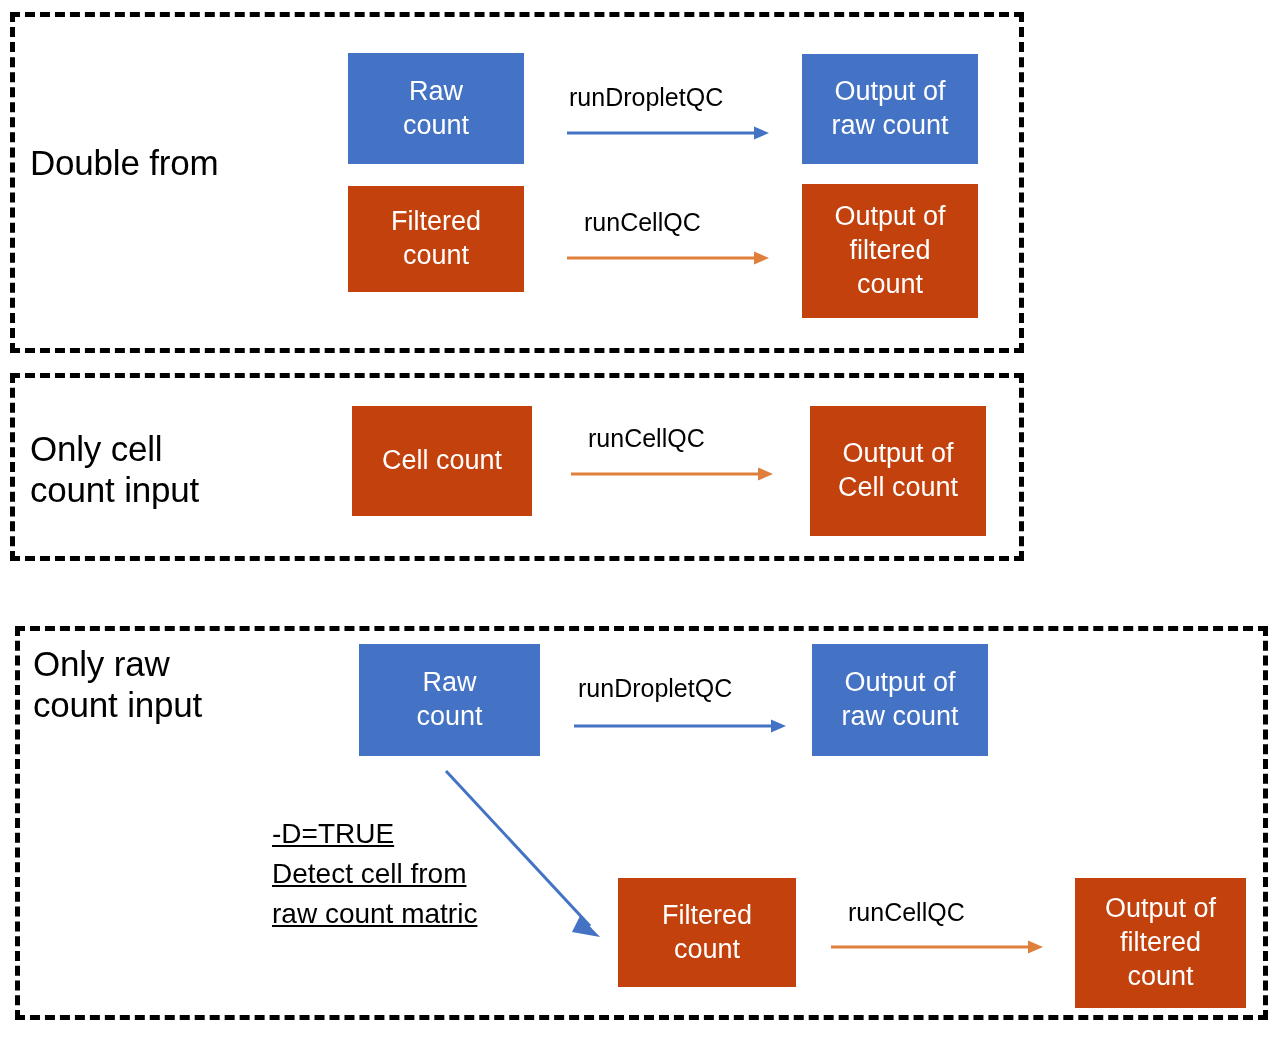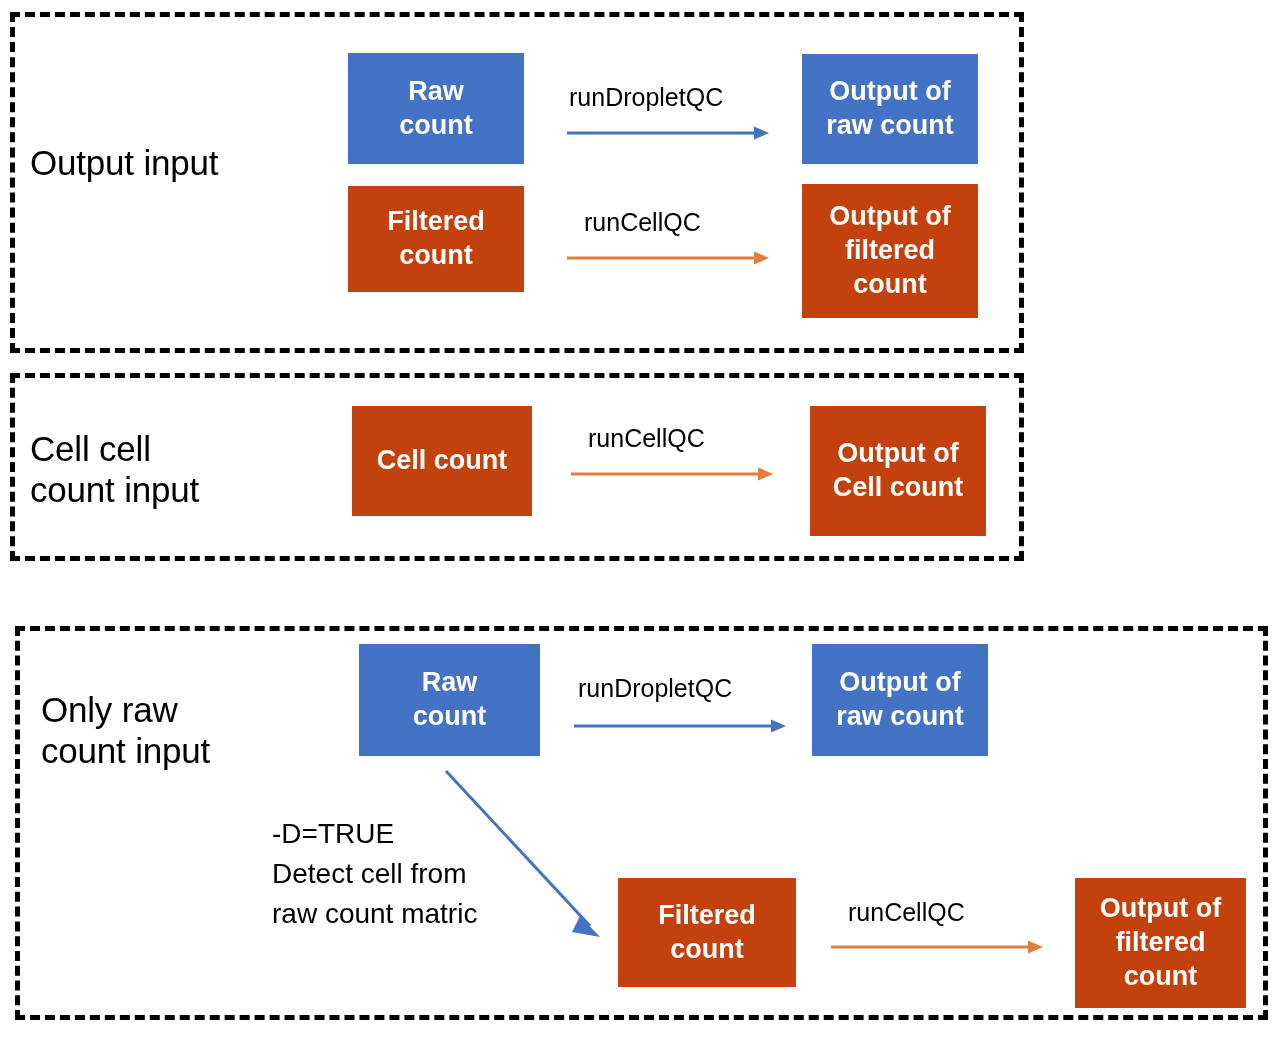--- a/index.html
+++ b/index.html
@@ -40,21 +40,21 @@
   .node {
     position: absolute;
     box-sizing: border-box;
     display: flex;
     align-items: center;
     justify-content: center;
     text-align: center;
     color: #ffffff;
     font-size: 27px;
     line-height: 1.25;
-    font-weight: 700;
+    font-weight: 400;
     padding: 18px 4px;
     white-space: pre-line;
   }
   .node.blue  { background: #4472c4; }
   .node.orange{ background: #c2410c; }
 
   
   .arrow-label {
     position: absolute;
     font-size: 25px;
@@ -67,30 +67,31 @@
     position: absolute;
     overflow: visible;
   }
   
   .annotation {
     position: absolute;
     font-size: 28px;
     line-height: 1.42;
     color: #000000;
     white-space: pre-line;
+    text-decoration: underline;
   }
 </style>
 </head>
 <body>
 
 <div id="canvas">
 
   <div class="section" style="left:10px; top:12px; width:1014px; height:341px;"></div>
 
-  <div class="caption" style="left:30px; top:143px; width:290px;">Output input</div>
+  <div class="caption" style="left:30px; top:143px; width:290px;">Double from</div>
 
   <div class="node blue" style="left:348px; top:53px; width:176px; height:111px;">Raw
 count</div>
 
   <div class="node blue" style="left:802px; top:54px; width:176px; height:110px;">Output of
 raw count</div>
 
   <div class="node orange" style="left:348px; top:186px; width:176px; height:106px;">Filtered
 count</div>
 
@@ -107,38 +108,38 @@
 
   <div class="arrow-label" style="left:584px; top:209px;">runCellQC</div>
 
   <svg class="arrow-svg" style="left:566px; top:247px;" width="205" height="22" viewBox="0 0 205 22">
     <line x1="1" y1="11" x2="190" y2="11" stroke="#e07e3c" stroke-width="3"></line>
     <polygon points="188,4.5 203,11 188,17.5" fill="#e07e3c"></polygon>
   </svg>
 
   <div class="section" style="left:10px; top:373px; width:1014px; height:188px;"></div>
 
-  <div class="caption" style="left:30px; top:429px; width:300px;">Cell cell
+  <div class="caption" style="left:30px; top:429px; width:300px;">Only cell
 count input</div>
 
   <div class="node orange" style="left:352px; top:406px; width:180px; height:110px;">Cell count</div>
 
   <div class="node orange" style="left:810px; top:406px; width:176px; height:130px;">Output of
 Cell count</div>
 
   <div class="arrow-label" style="left:588px; top:425px;">runCellQC</div>
 
   <svg class="arrow-svg" style="left:570px; top:463px;" width="205" height="22" viewBox="0 0 205 22">
     <line x1="1" y1="11" x2="190" y2="11" stroke="#e07e3c" stroke-width="3"></line>
     <polygon points="188,4.5 203,11 188,17.5" fill="#e07e3c"></polygon>
   </svg>
 
   <div class="section" style="left:15px; top:626px; width:1253px; height:394px;"></div>
 
-  <div class="caption" style="left:33px; top:690px; width:300px;margin-left:8px;">Only raw
+  <div class="caption" style="left:33px; top:644px; width:300px;">Only raw
 count input</div>
 
   <div class="node blue" style="left:359px; top:644px; width:181px; height:112px;">Raw
 count</div>
 
   <div class="node blue" style="left:812px; top:644px; width:176px; height:112px;">Output of
 raw count</div>
 
   <div class="node orange" style="left:618px; top:878px; width:178px; height:109px;">Filtered
 count</div>

